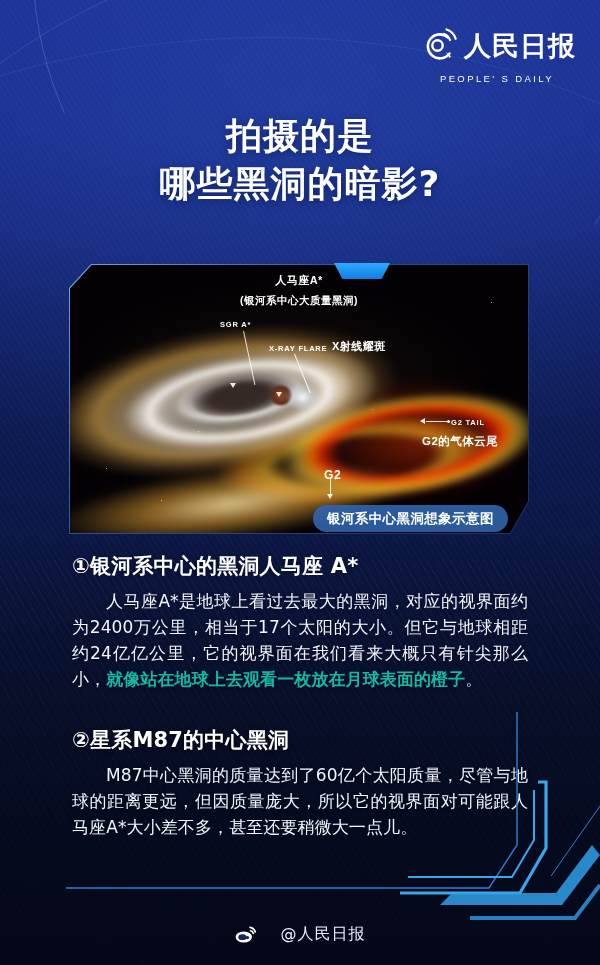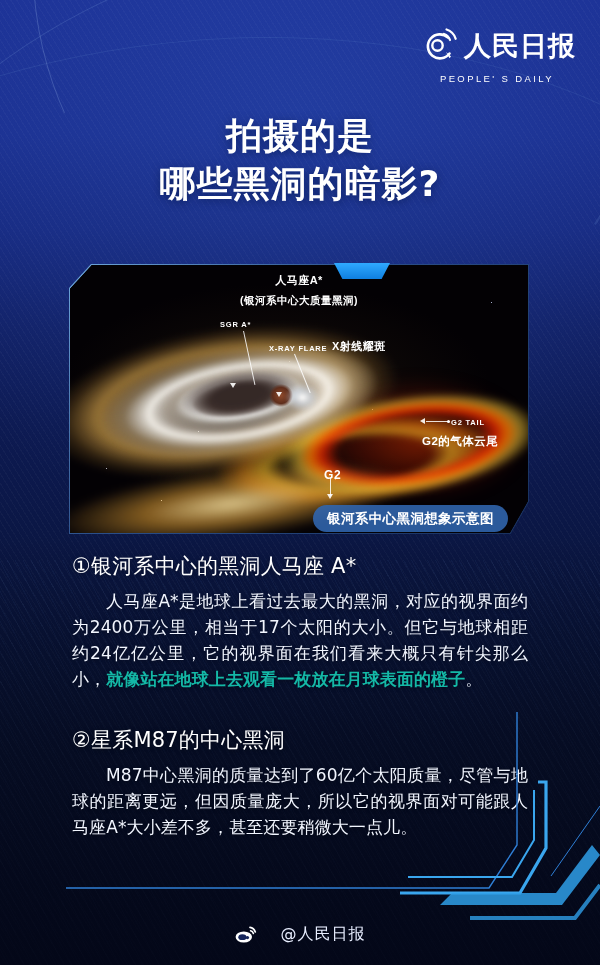--- a/index.html
+++ b/index.html
@@ -171,21 +171,21 @@
     display:flex;align-items:center;border-radius:14px;
     background:rgba(49,103,176,.88);
     color:#fff;font-size:13.5px;font-weight:bold;letter-spacing:.4px;
     font-family:"DejaVu Sans",sans-serif;}
 
   
   .sec{position:absolute;left:72px;width:456px;}
   #sec1{top:552px;}
   #sec2{top:726px;}
   .sec-h{
-    color:#fff;font-weight:normal;font-size:21px;line-height:29px;letter-spacing:.2px;
+    color:#fff;font-weight:bold;font-size:21px;line-height:29px;letter-spacing:.2px;
     font-family:"DejaVu Sans",sans-serif;
     text-shadow:0 1px 5px rgba(0,0,0,.45);
   }
   .sec-b{
     margin-top:7px;
     color:#f2f6ff;font-size:17px;line-height:26px;text-align:justify;
     text-indent:34px;letter-spacing:.1px;
     font-family:"DejaVu Sans",sans-serif;
     text-shadow:0 1px 4px rgba(0,0,0,.4);
   }

